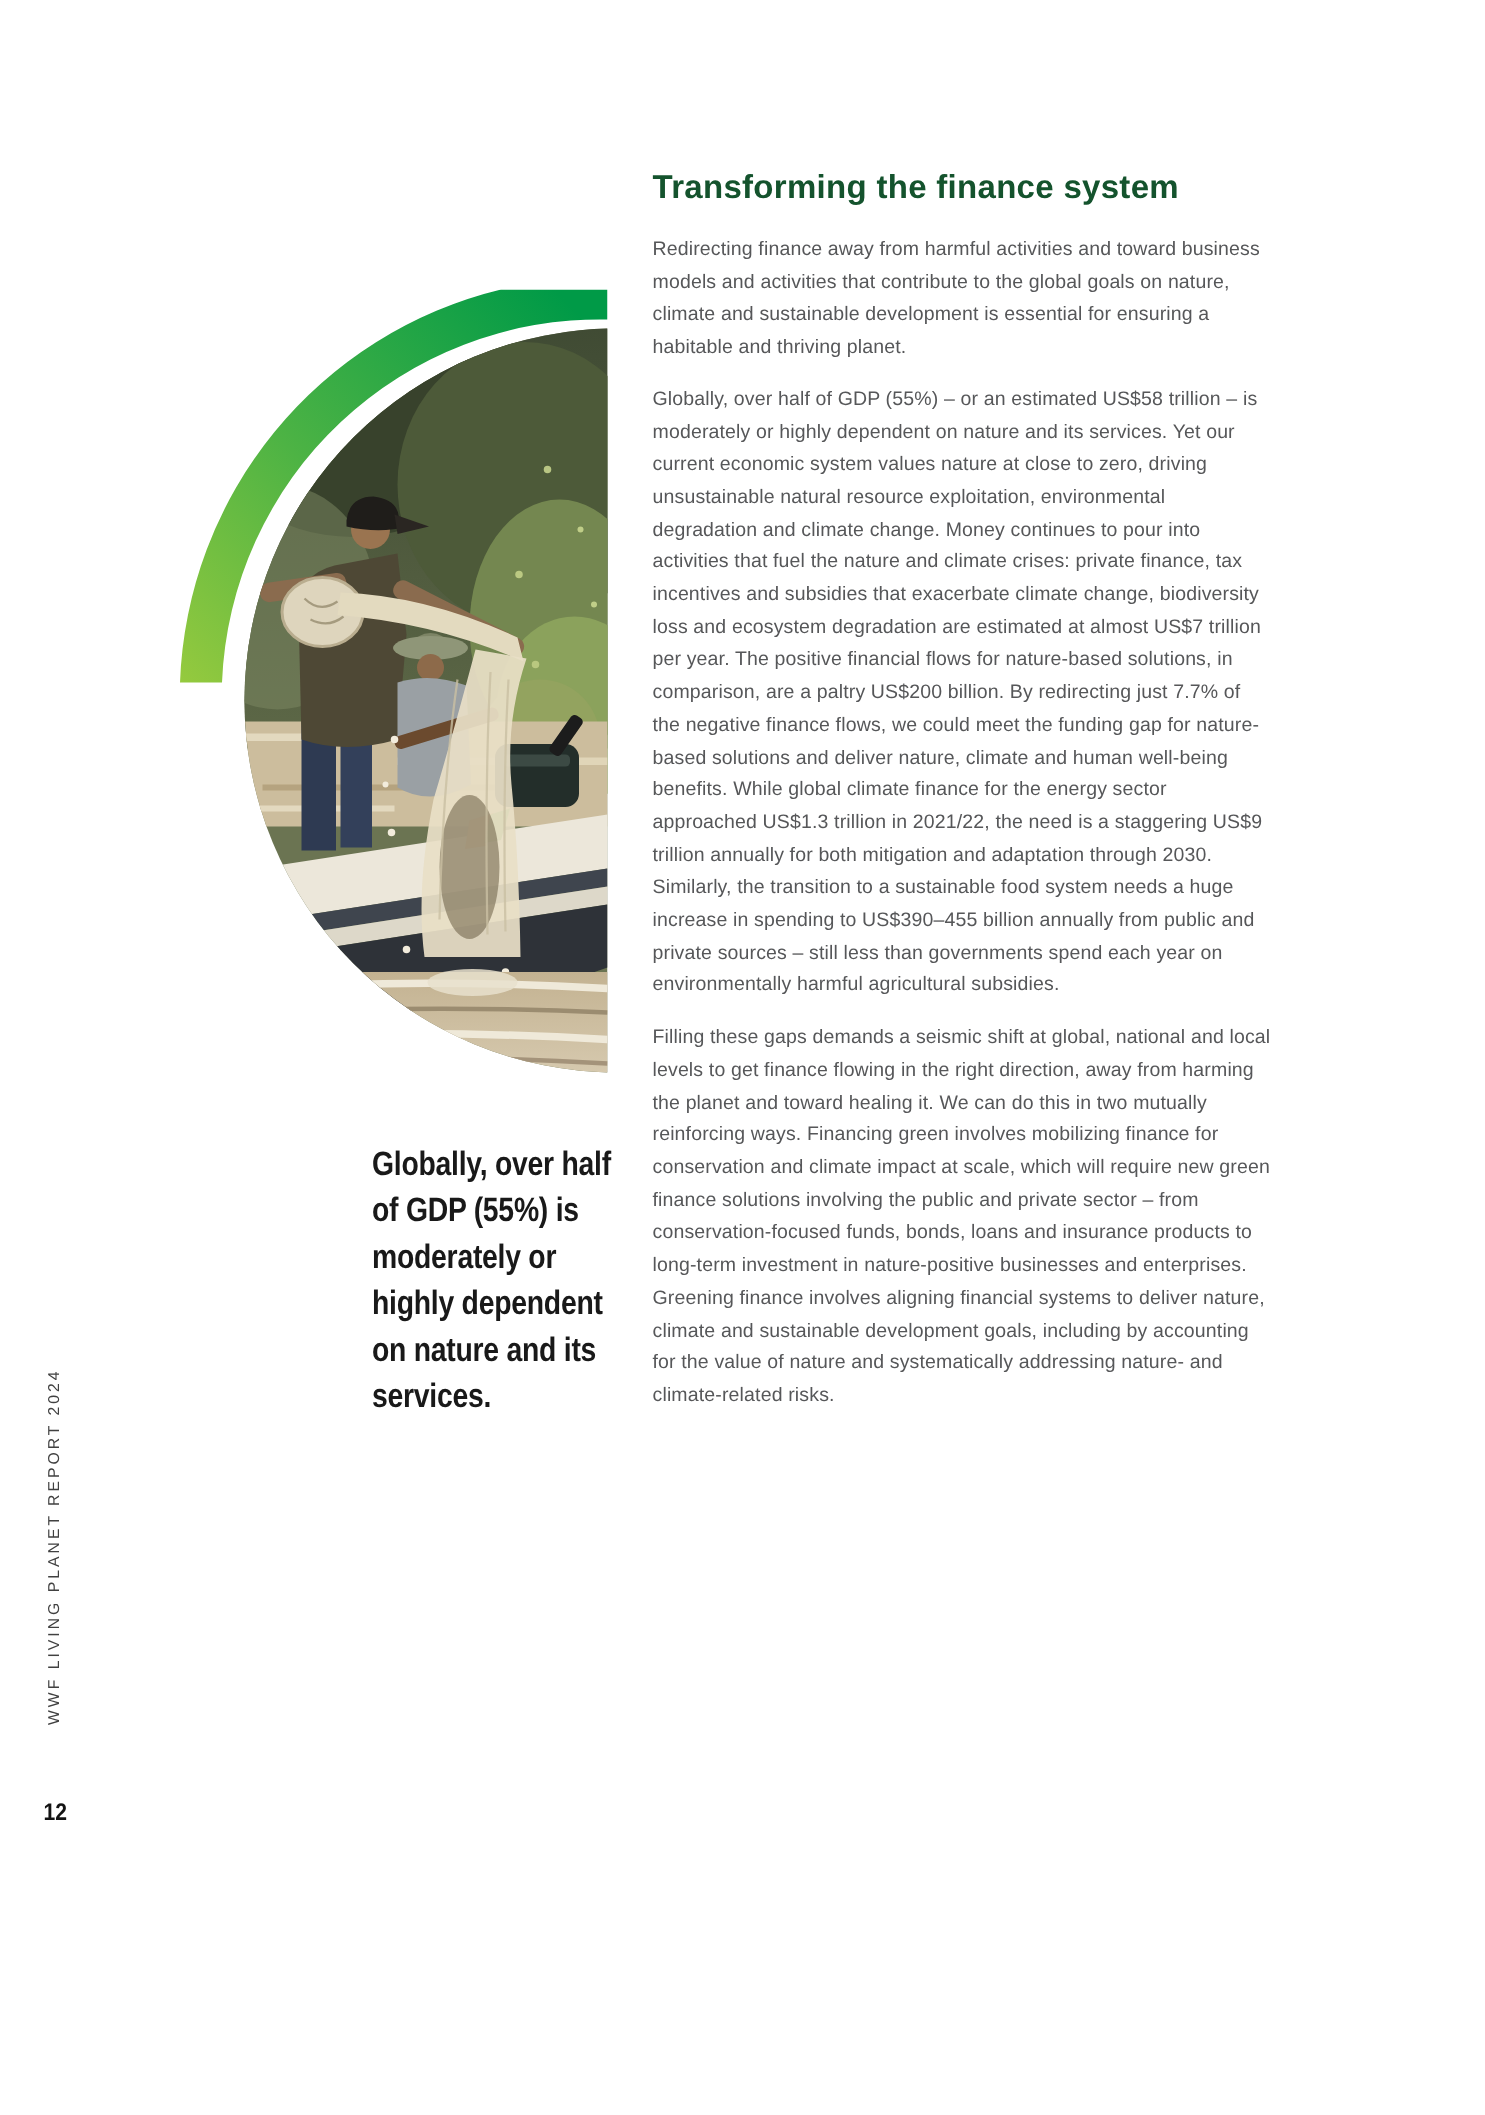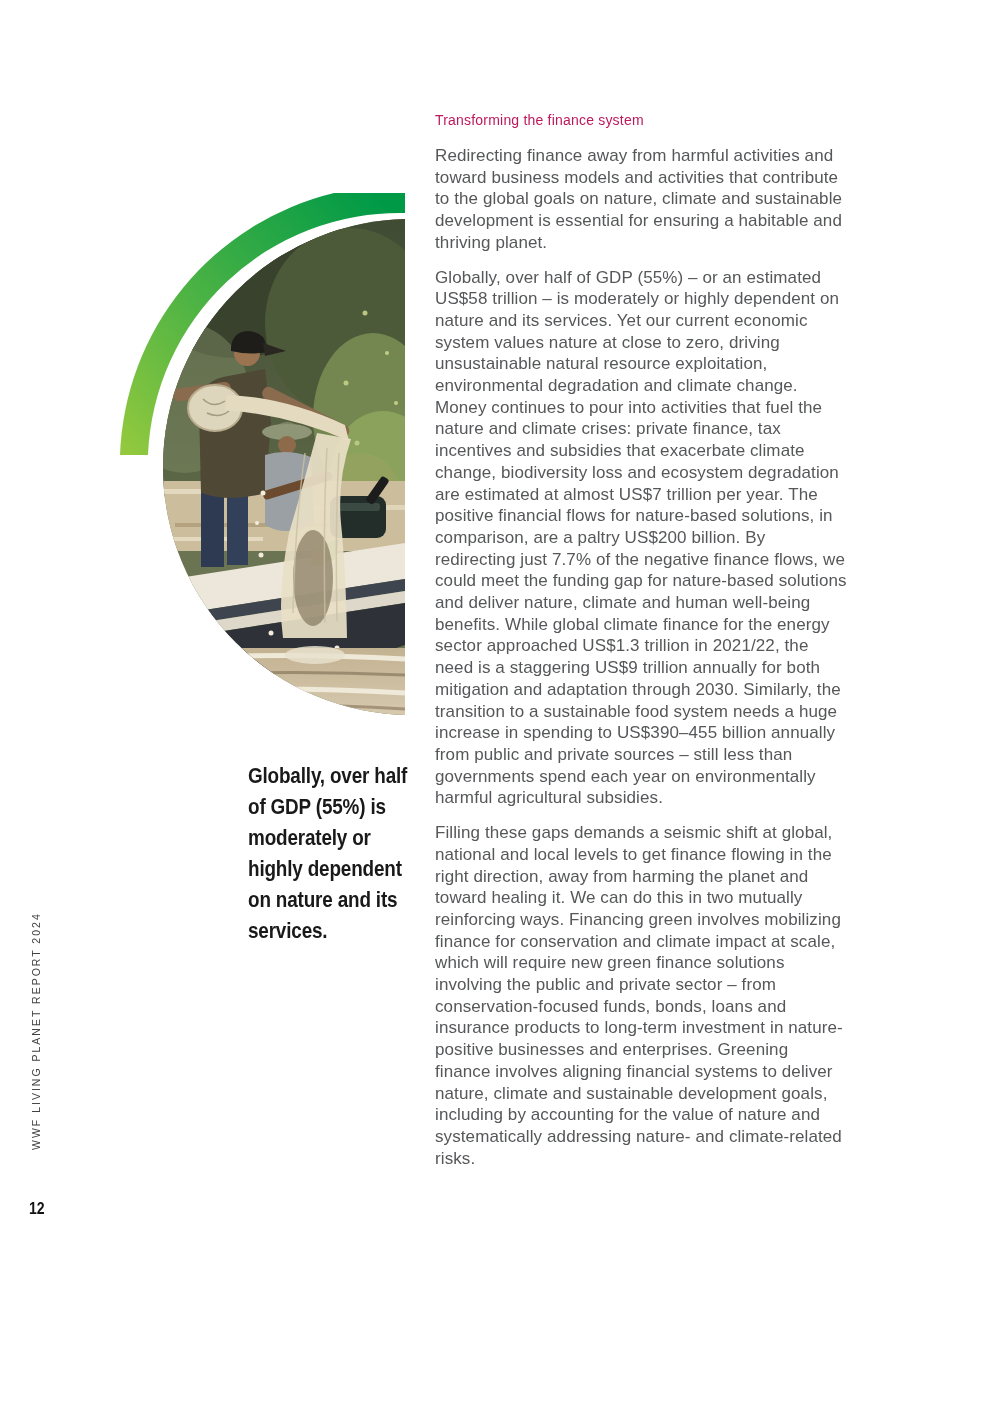--- a/index.html
+++ b/index.html
@@ -23,24 +23,24 @@
   
   .pull-quote{
     position:absolute;left:248px;top:760px;width:208px;
     font-size:22.5px;line-height:31px;font-weight:700;color:#191919;
     letter-spacing:-0.2px;
     transform:scaleX(.84);transform-origin:0 0;
   }
   
   .main-col{position:absolute;left:435px;top:112px;width:412px;}
   .article-title{
-    margin:0 0 17px 0;font-size:14px;font-weight:400;color:#be185d;letter-spacing:.2px;
+    margin:0 0 17px 0;font-size:22px;font-weight:700;color:#14532d;letter-spacing:.2px;
   }
   .main-col p{
-    margin:0 0 13px 0;font-size:17px;line-height:21.7px;color:#565759;letter-spacing:.1px;
+    margin:0 0 13px 0;font-size:13px;line-height:21.7px;color:#565759;letter-spacing:.1px;
   }
   .main-col p .it{}
 </style>
 </head>
 <body>
 
 <div class="page">
 
   <div class="sidebar-vertical">WWF LIVING PLANET REPORT 2024</div>
 

